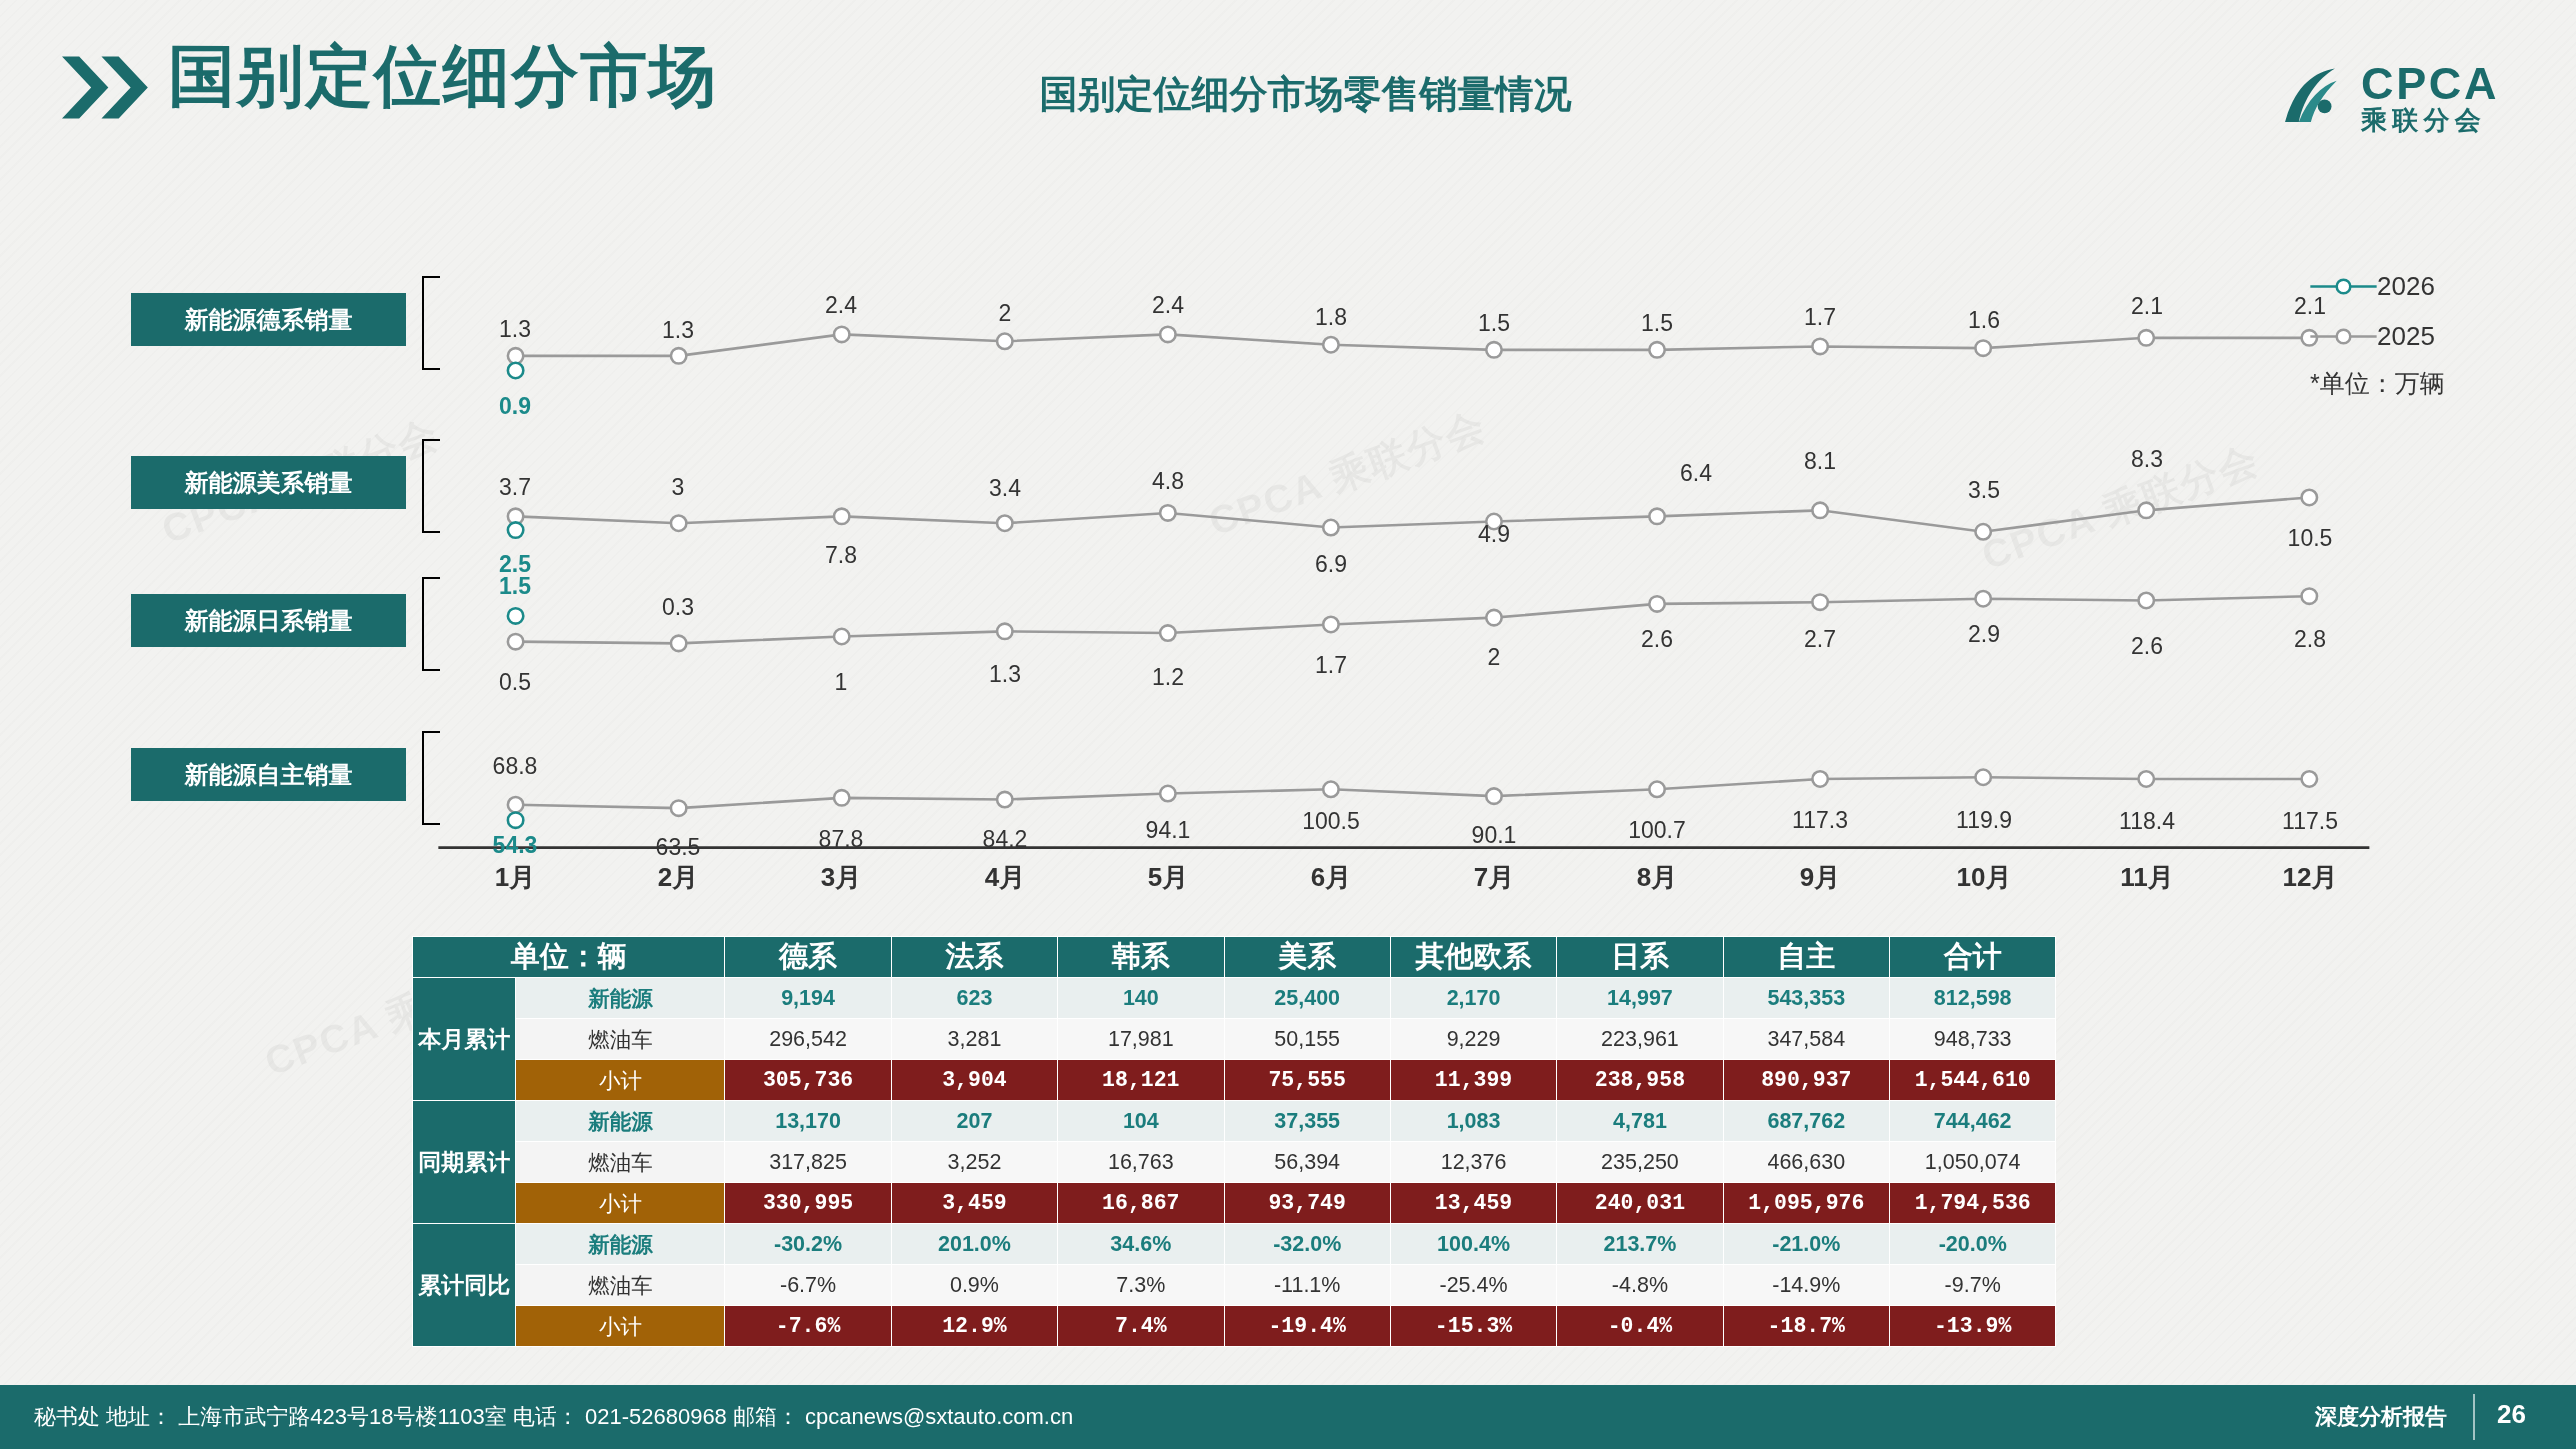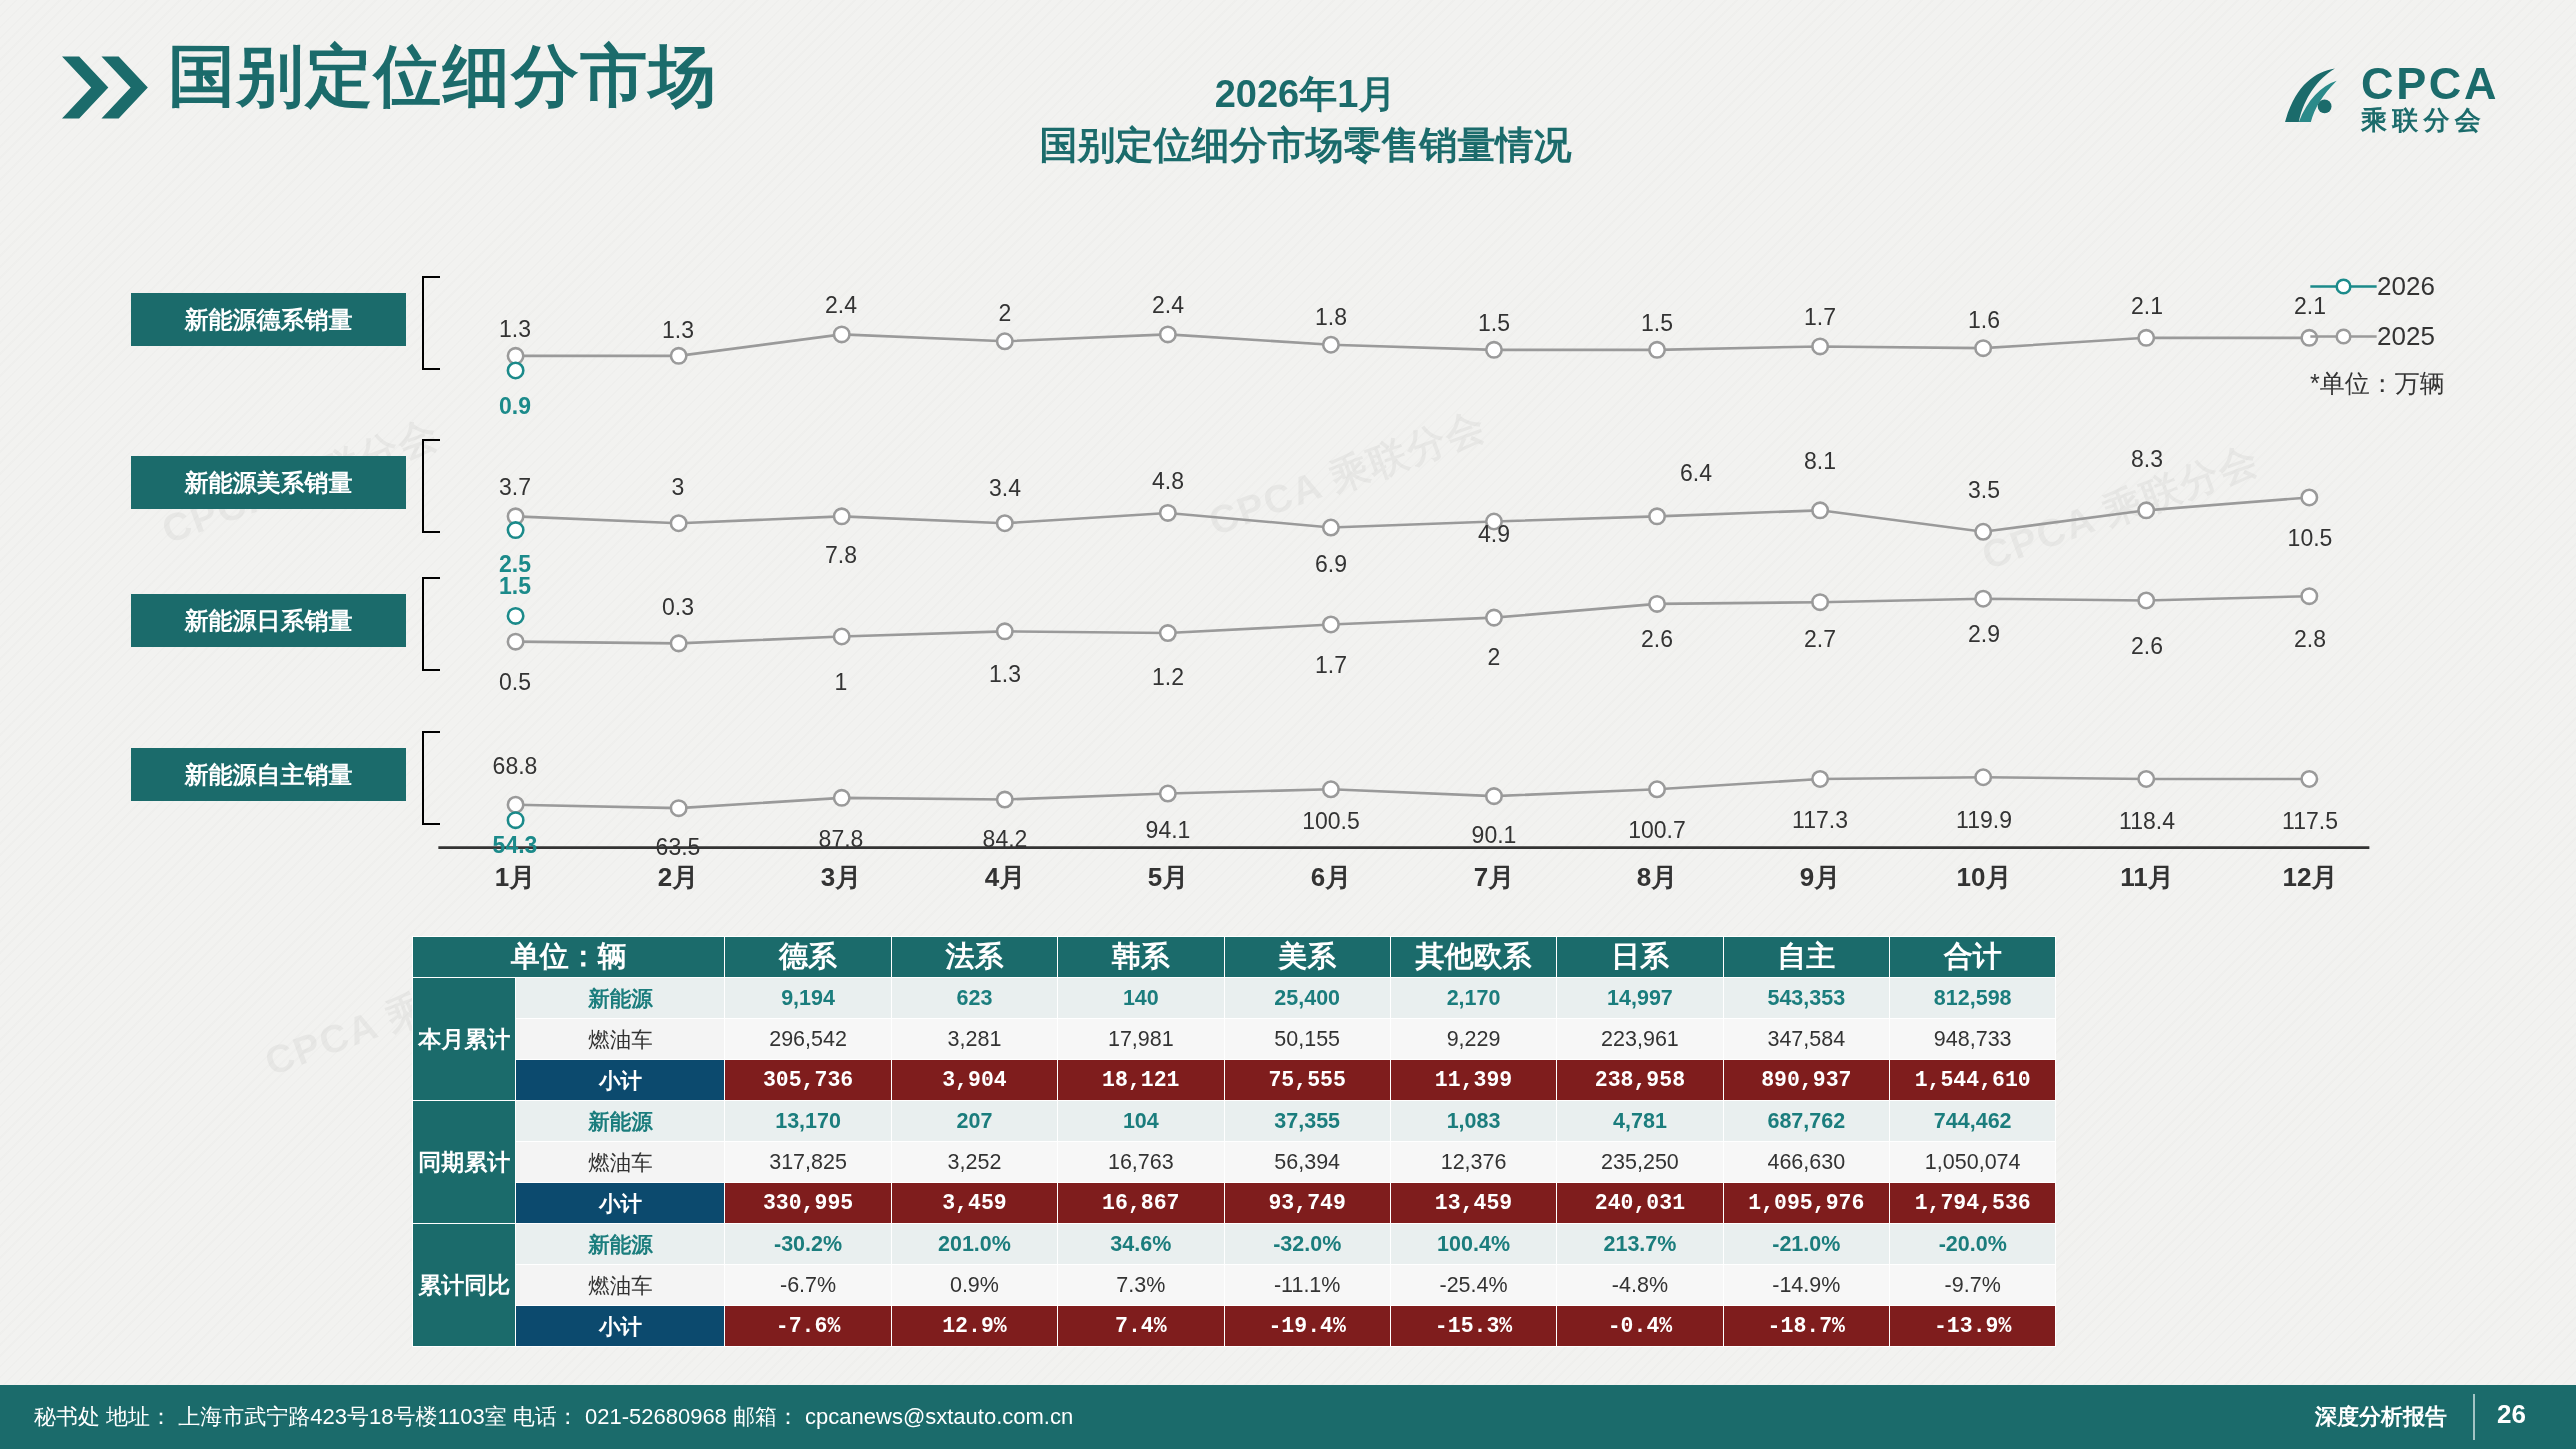--- a/index.html
+++ b/index.html
@@ -82,21 +82,21 @@
     border:0.9px solid #ffffff;
     text-align:center;
     height:40px;
     padding:0 5.2px;
     white-space:nowrap;
   }
   .th-main{background:#1b6b6b;color:#fff;font-weight:bold;font-size:29px;}
   .grp{background:#1b6b6b;color:#fff;font-weight:bold;font-size:23px;width:53px;}
   .cat-ne{background:#e9efef;color:#1b7d7d;font-weight:bold;}
   .cat-fuel{background:#f4f4f4;color:#333;}
-  .cat-sum{background:#0c4a6e;color:#fff;font-weight:bold;}
+  .cat-sum{background:#a16207;color:#fff;font-weight:normal;}
   .v-ne{background:#e9efef;color:#1b7d7d;font-weight:bold;}
   .v-fuel{background:#f7f7f7;color:#333;}
   .v-sum{background:#7f1d1d;color:#fff;font-weight:bold;font-family:Liberation Mono, monospace;}
   .colw{width:155px;}
 
   
   .footer{position:absolute;left:0;bottom:0;width:2576px;height:64px;background:#1b6b6b;color:#fff;}
   .footer .left{position:absolute;left:34px;top:17px;font-size:22px;}
   .footer .right{position:absolute;right:129px;top:17px;font-size:22px;font-weight:bold;}
   .footer .page{position:absolute;right:50px;top:13.7px;font-size:26px;font-weight:bold;}
@@ -115,21 +115,20 @@
 
 <div class="header">
   <div class="chev">
     <svg width="103" height="69" viewBox="0 0 120 80">
       <polygon points="0,4 34,40 0,76 20,76 54,40 20,4" fill="#1b6b6b"></polygon>
       <polygon points="46,4 80,40 46,76 66,76 100,40 66,4" fill="#1b6b6b"></polygon>
     </svg>
   </div>
   <div class="main-title">国别定位细分市场</div>
   <div class="sub-title">
-    <div>2026年1月</div>
     <div>国别定位细分市场零售销量情况</div>
   </div>
   <div class="logo">
     <div class="logo-mark">
       <svg width="74" height="74" viewBox="0 0 86 86">
         <path d="M14 72 C 26 30, 48 14, 72 10 C 52 22, 36 44, 30 72 Z" fill="#1b6b6b"></path>
         <path d="M30 72 C 40 46, 56 30, 74 24 C 58 40, 48 56, 44 72 Z" fill="#2b8a8a"></path>
         <circle cx="60" cy="54" r="8" fill="#1b6b6b"></circle>
       </svg>
     </div>

